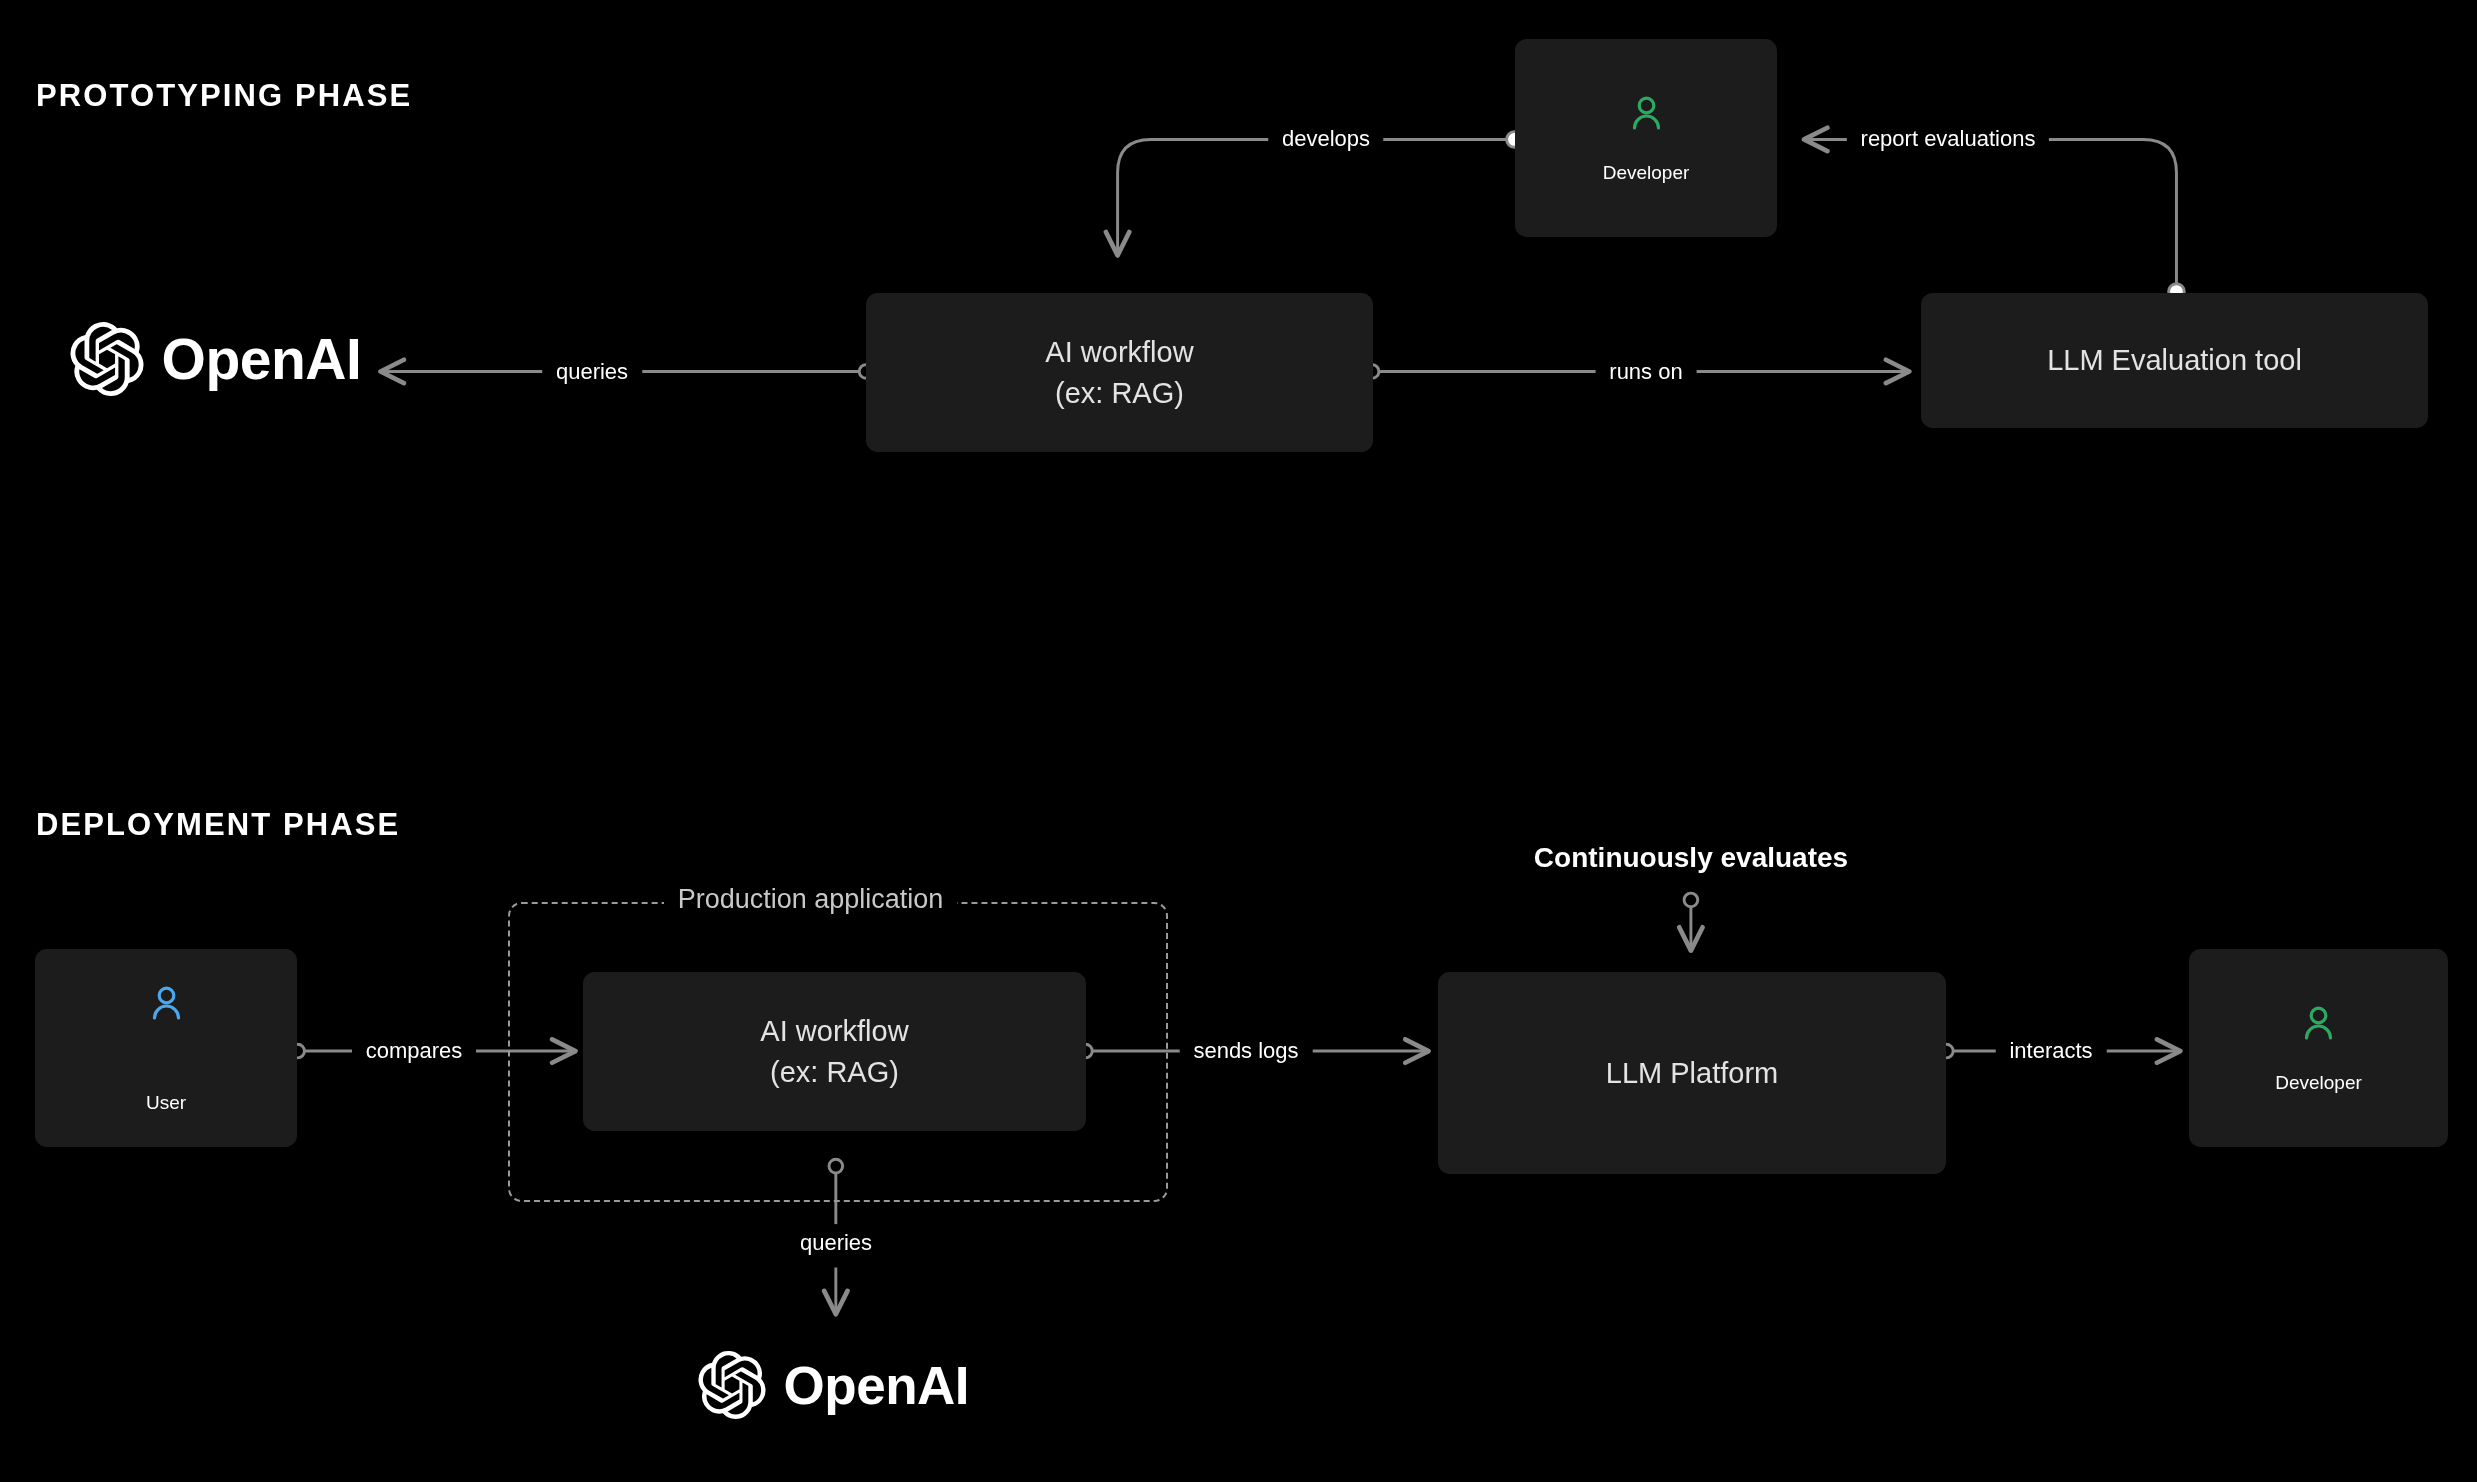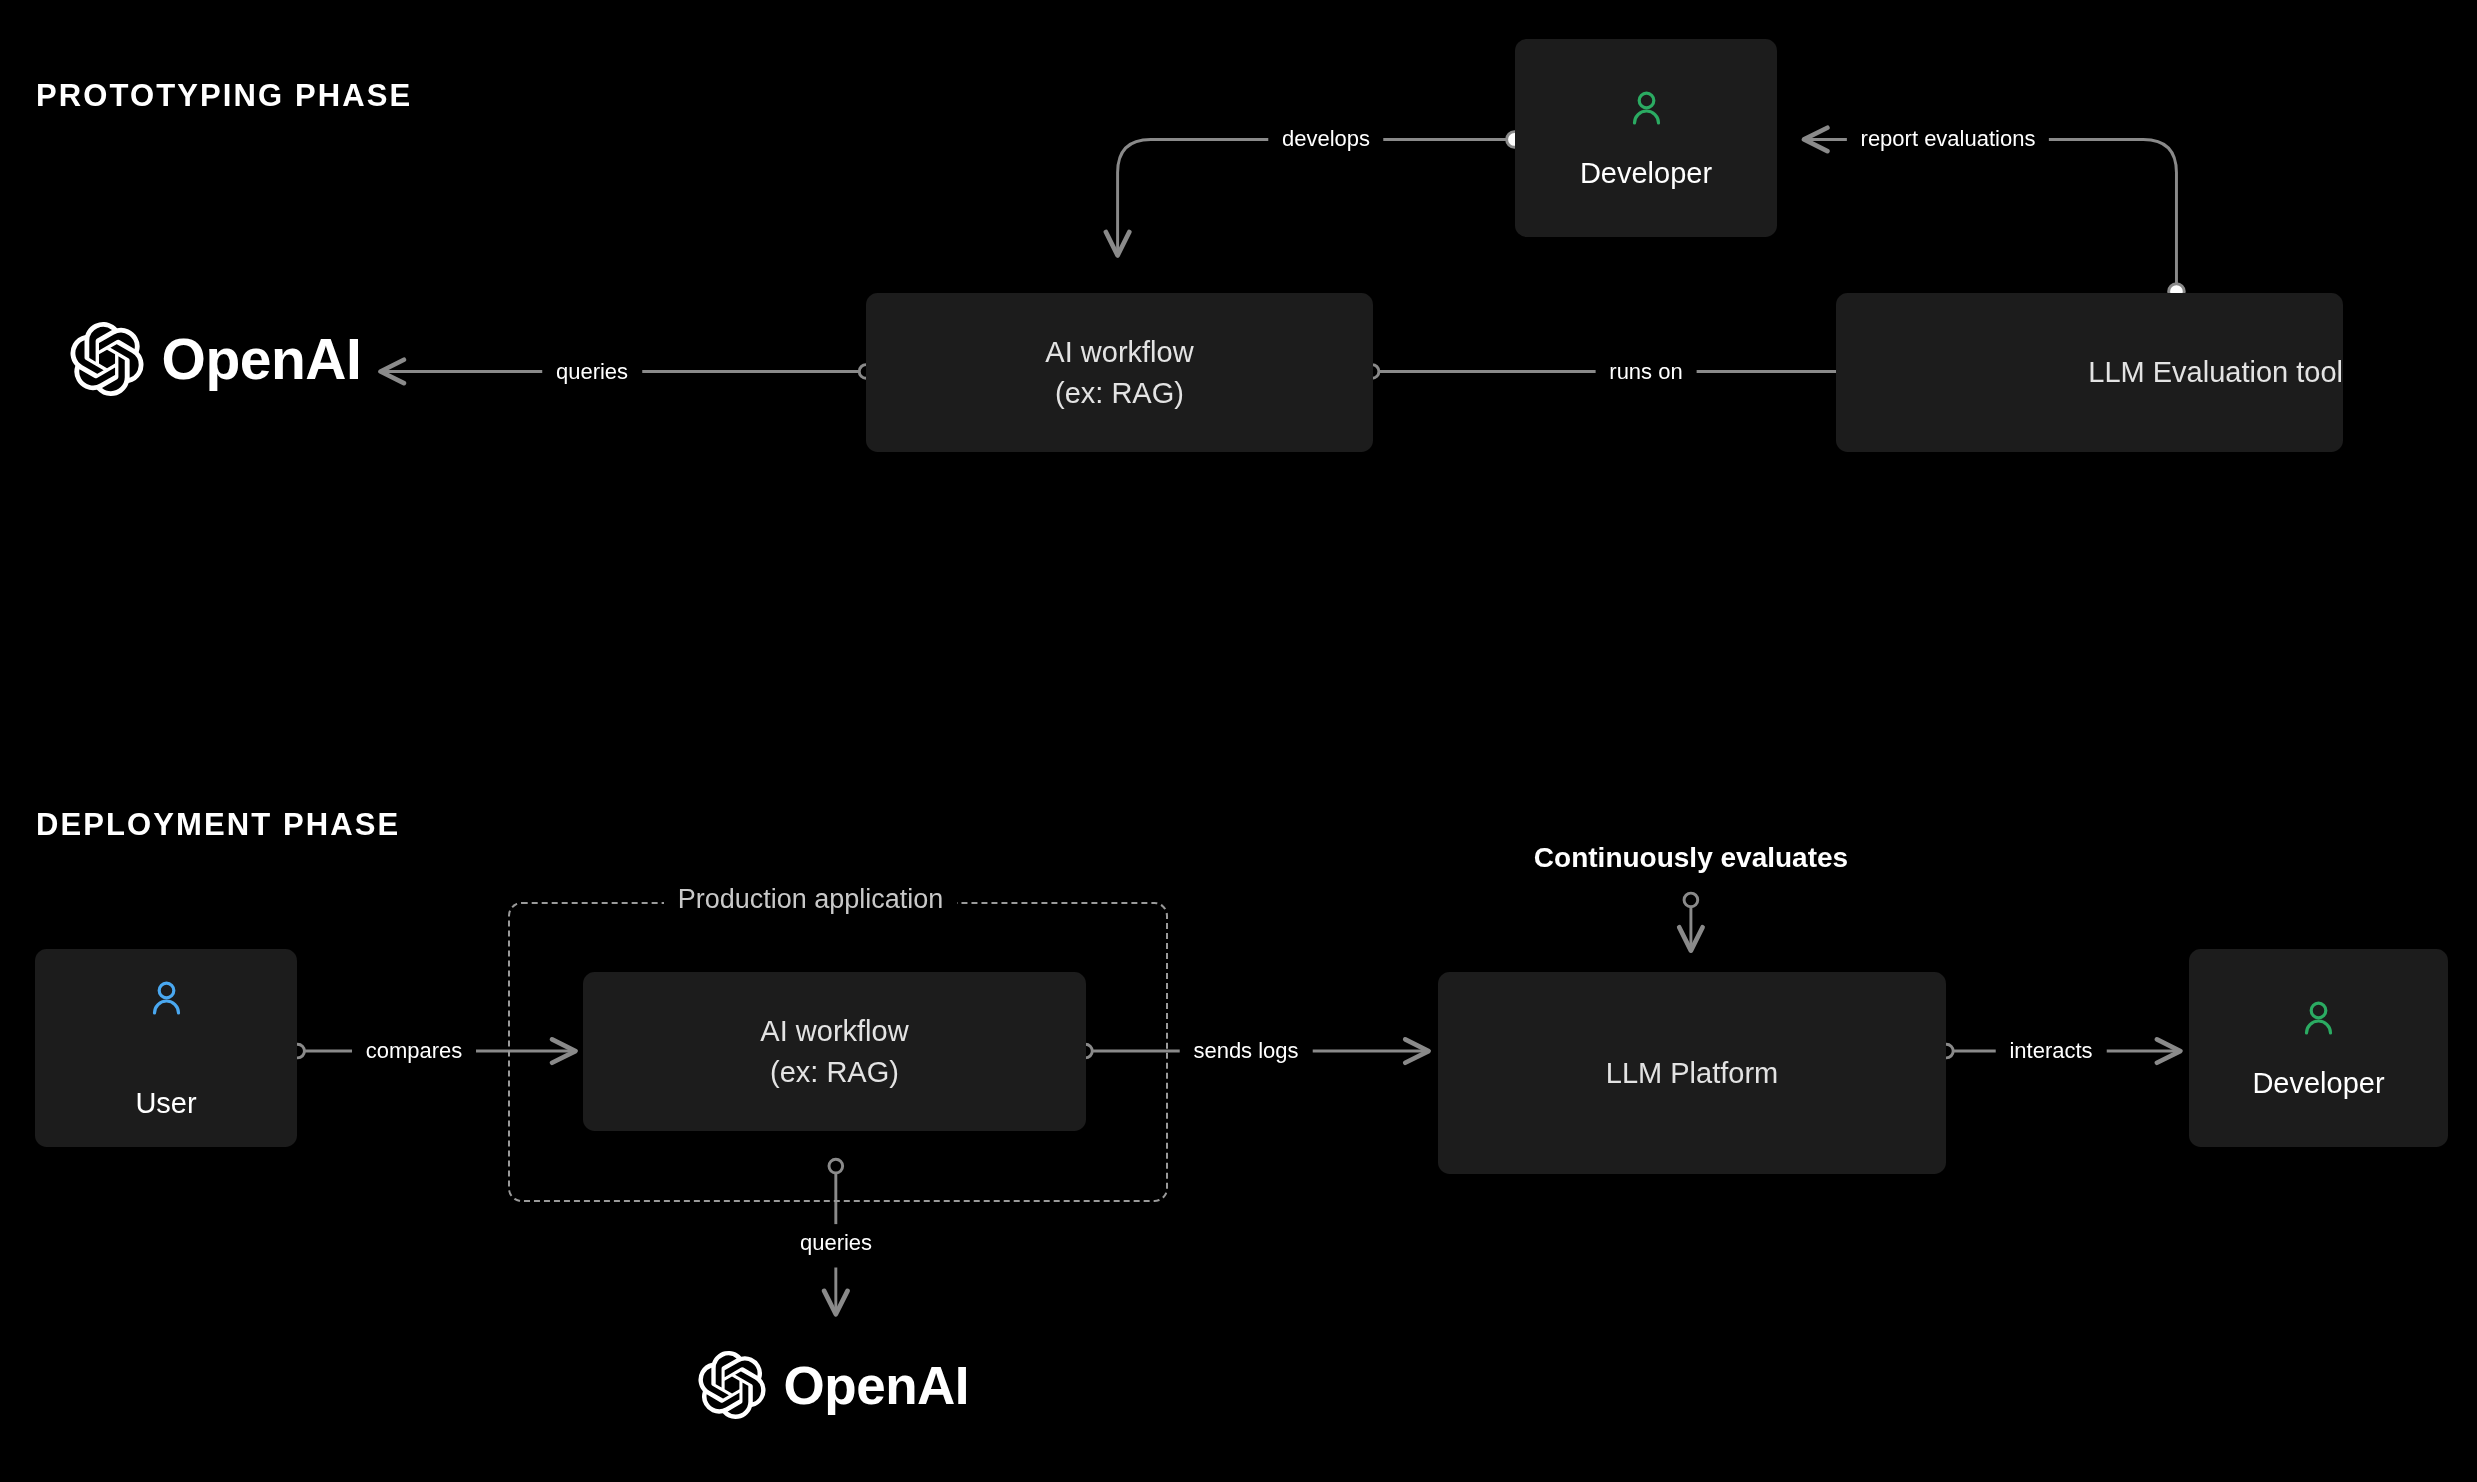--- a/index.html
+++ b/index.html
@@ -41,21 +41,21 @@
   }
   .node-label {
     color: #e3e3e3;
     font-size: 29px;
     line-height: 1.38;
     text-align: center;
     white-space: pre-line;
   }
   .actor-label {
     color: #ffffff;
-    font-size: 29px;
+    font-size: 19px;
     text-align: center;
   }
   .actor-icon {
     display: block;
     margin-bottom: 25px;
   }
 
   
   .group-box {
     position: absolute;
@@ -183,21 +183,21 @@
   </div>
 
   <div class="node" style="left:1515px; top:39px; width:262px; height:198px;">
     <svg class="actor-icon" width="45" height="45" viewBox="0 0 24 24">
       <circle cx="12" cy="7.2" r="3.9" fill="none" stroke="#2bab62" stroke-width="1.7"></circle>
       <path d="M5.6 19.2a6.4 6.4 0 0 1 12.8 0" fill="none" stroke="#2bab62" stroke-width="1.7" stroke-linecap="round"></path>
     </svg>
     <div class="actor-label">Developer</div>
   </div>
 
-  <div class="node" style="left:1836px; top:293px; width:507px; height:159px;align-items:flex-end;">
+  <div class="node" style="left:1921px; top:293px; width:507px; height:135px;">
     <div class="node-label">LLM Evaluation tool</div>
   </div>
 
   <div class="edge-label" style="left:592px; top:372px;">queries</div>
   <div class="edge-label" style="left:1646px; top:372px;">runs on</div>
   <div class="edge-label" style="left:1326px; top:139px;">develops</div>
   <div class="edge-label" style="left:1948px; top:139px;">report evaluations</div>
 
   <div class="phase-title" style="left:36px; top:807px;">DEPLOYMENT PHASE</div>
 

